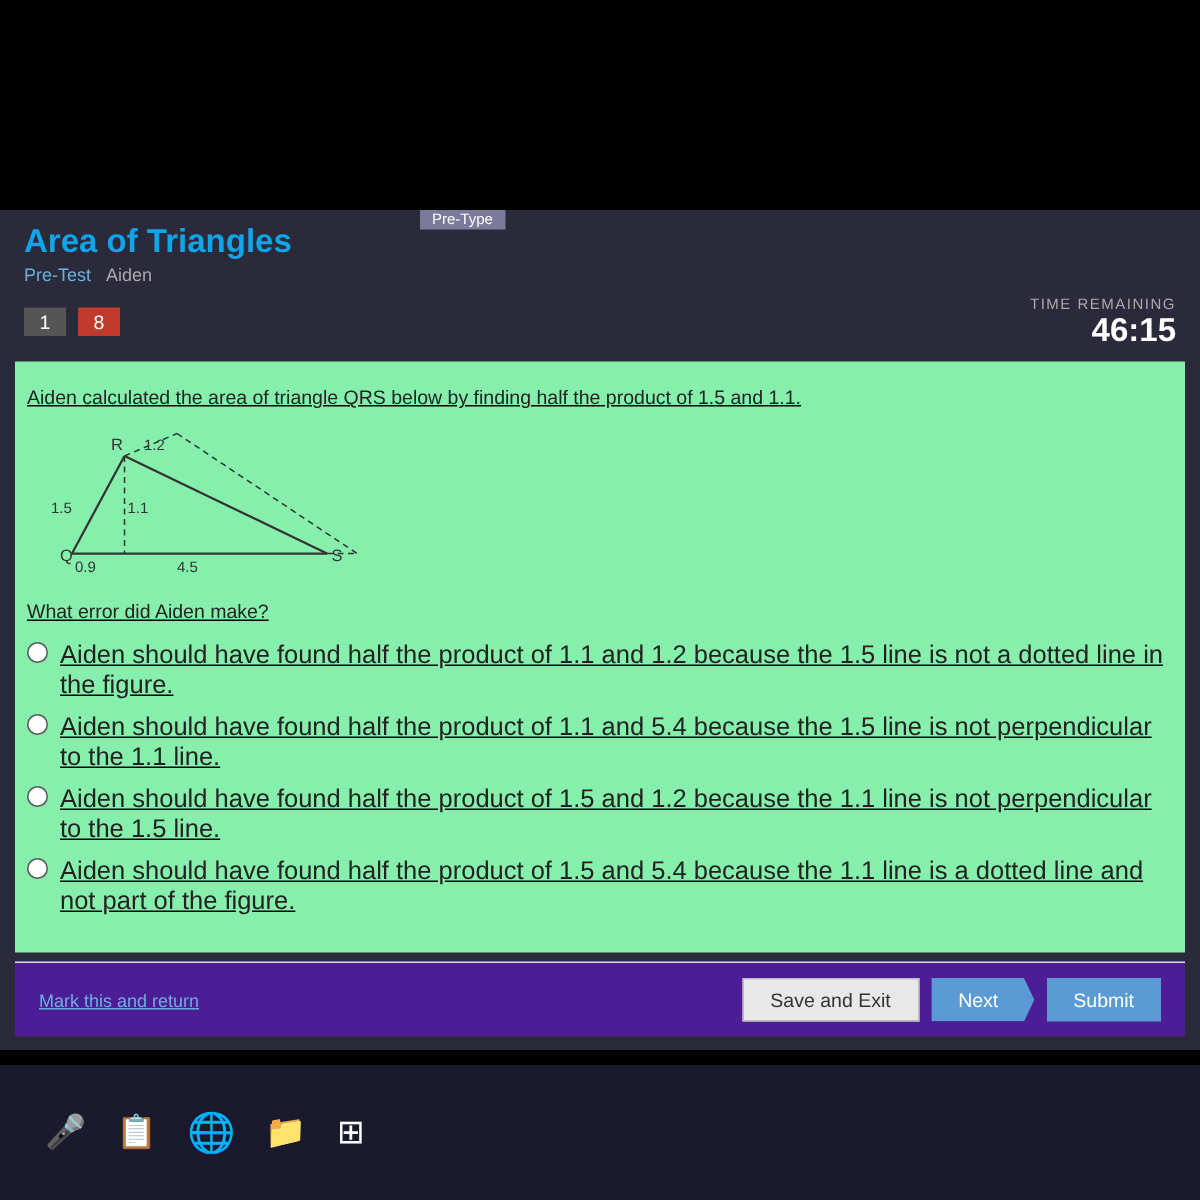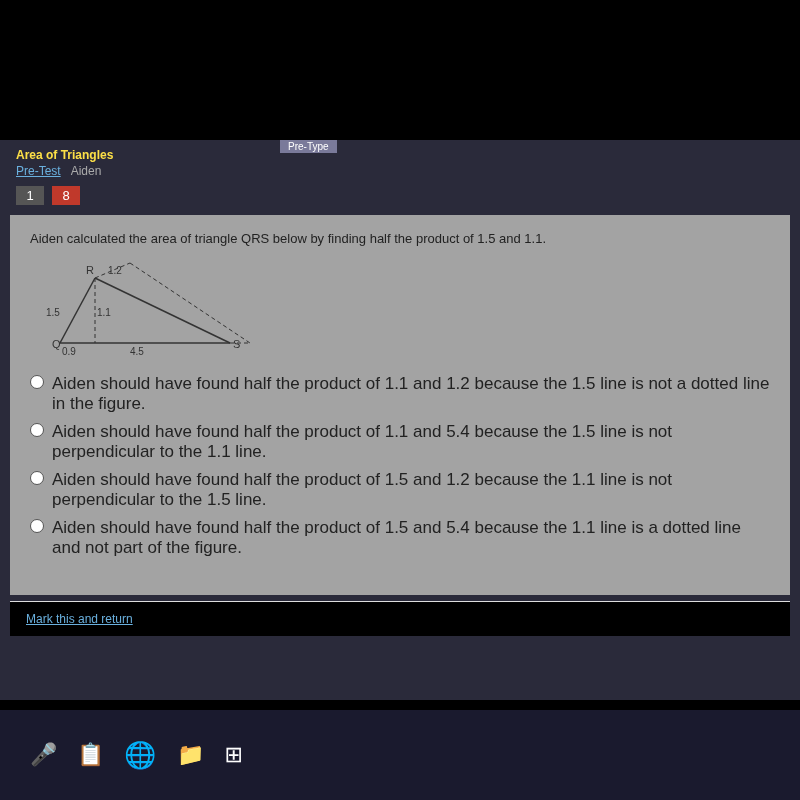--- a/index.html
+++ b/index.html
@@ -20,35 +20,34 @@
       bottom: 100px;
       background: #2a2a3a;
     }
 
     .header-bar {
       background: #2a2a3a;
       padding: 8px 16px 4px 16px;
     }
 
     .app-title {
-      color: #fde047;
-      font-size: 12px;
+      color: #0ea5e9;
+      font-size: 22px;
       font-weight: bold;
       margin-bottom: 2px;
     }
 
     .breadcrumb {
       display: flex;
       gap: 10px;
       font-size: 12px;
     }
 
     .breadcrumb-pretest {
       color: #6ab0de;
-      text-decoration: underline;
     }
 
     .breadcrumb-active {
       color: #aaa;
     }
 
     .nav-bar {
       background: #2a2a3a;
       display: flex;
       align-items: center;
@@ -86,24 +85,25 @@
     }
 
     .time-value {
       color: #fff;
       font-size: 22px;
       font-weight: bold;
       line-height: 1;
     }
 
     .content-area {
-      background: #a3a3a3;
+      background: #86efac;
       margin: 6px 10px;
-      padding: 16px 20px;
+      padding: 16px 8px;
       min-height: 380px;
+      text-decoration: underline;
     }
 
     .question-text {
       font-size: 13px;
       color: #222;
       margin-bottom: 12px;
     }
 
     .triangle-diagram {
       margin: 8px 0 16px 10px;
@@ -133,21 +133,21 @@
       flex-shrink: 0;
       margin-top: 1px;
       background: #fff;
       cursor: pointer;
     }
 
     .footer-bar {
       display: flex;
       align-items: center;
       padding: 10px 16px;
-      background: #000000;
+      background: #4c1d95;
       margin: 0 10px;
       border-top: 1px solid #ddd;
     }
 
     .mark-return-link {
       color: #6ab0de;
       font-size: 12px;
       text-decoration: underline;
       cursor: pointer;
     }
@@ -238,20 +238,24 @@
     <div class="app-title">Area of Triangles</div>
     <div class="breadcrumb">
       <span class="breadcrumb-pretest">Pre-Test</span>
       <span class="breadcrumb-active">Aiden</span>
     </div>
   </div>
 
   <div class="nav-bar">
     <div class="nav-page-box">1</div>
     <div class="nav-page-badge">8</div>
+    <div class="time-remaining">
+      <div class="time-label">TIME REMAINING</div>
+      <div class="time-value">46:15</div>
+    </div>
   </div>
 
   <div class="content-area">
 
     <div class="question-text">Aiden calculated the area of triangle QRS below by finding half the product of 1.5 and 1.1.</div>
 
     <div class="triangle-diagram">
       <svg width="210" height="110">
 
         <line x1="20" y1="85" x2="190" y2="85" stroke="#333" stroke-width="1.5"></line>
@@ -270,20 +274,21 @@
         <text x="46" y="16" font-size="11" fill="#333">R</text>
 
         <text x="68" y="16" font-size="10" fill="#333">1.2</text>
         <text x="6" y="58" font-size="10" fill="#333">1.5</text>
         <text x="57" y="58" font-size="10" fill="#333">1.1</text>
         <text x="22" y="97" font-size="10" fill="#333">0.9</text>
         <text x="90" y="97" font-size="10" fill="#333">4.5</text>
       </svg>
     </div>
 
+    <div class="question-prompt" style="font-size:13px;color:#222;margin-bottom:10px;font-weight:500;">What error did Aiden make?</div>
 
     <div class="answer-options">
       <div class="option-row">
         <div class="radio-circle"></div>
         <span>Aiden should have found half the product of 1.1 and 1.2 because the 1.5 line is not a dotted line in the figure.</span>
       </div>
       <div class="option-row">
         <div class="radio-circle"></div>
         <span>Aiden should have found half the product of 1.1 and 5.4 because the 1.5 line is not perpendicular to the 1.1 line.</span>
       </div>
@@ -294,20 +299,25 @@
       <div class="option-row">
         <div class="radio-circle"></div>
         <span>Aiden should have found half the product of 1.5 and 5.4 because the 1.1 line is a dotted line and not part of the figure.</span>
       </div>
     </div>
 
   </div>
 
   <div class="footer-bar">
     <span class="mark-return-link">Mark this and return</span>
+    <div class="footer-buttons">
+      <button class="btn-save">Save and Exit</button>
+      <button class="btn-next">Next</button>
+      <button class="btn-submit">Submit</button>
+    </div>
   </div>
 
 </div>
 
 <div class="taskbar">
   <span class="taskbar-icon">🎤</span>
   <span class="taskbar-icon">📋</span>
   <span class="taskbar-edge-icon">🌐</span>
   <span class="taskbar-icon">📁</span>
   <span class="taskbar-icon">⊞</span>

